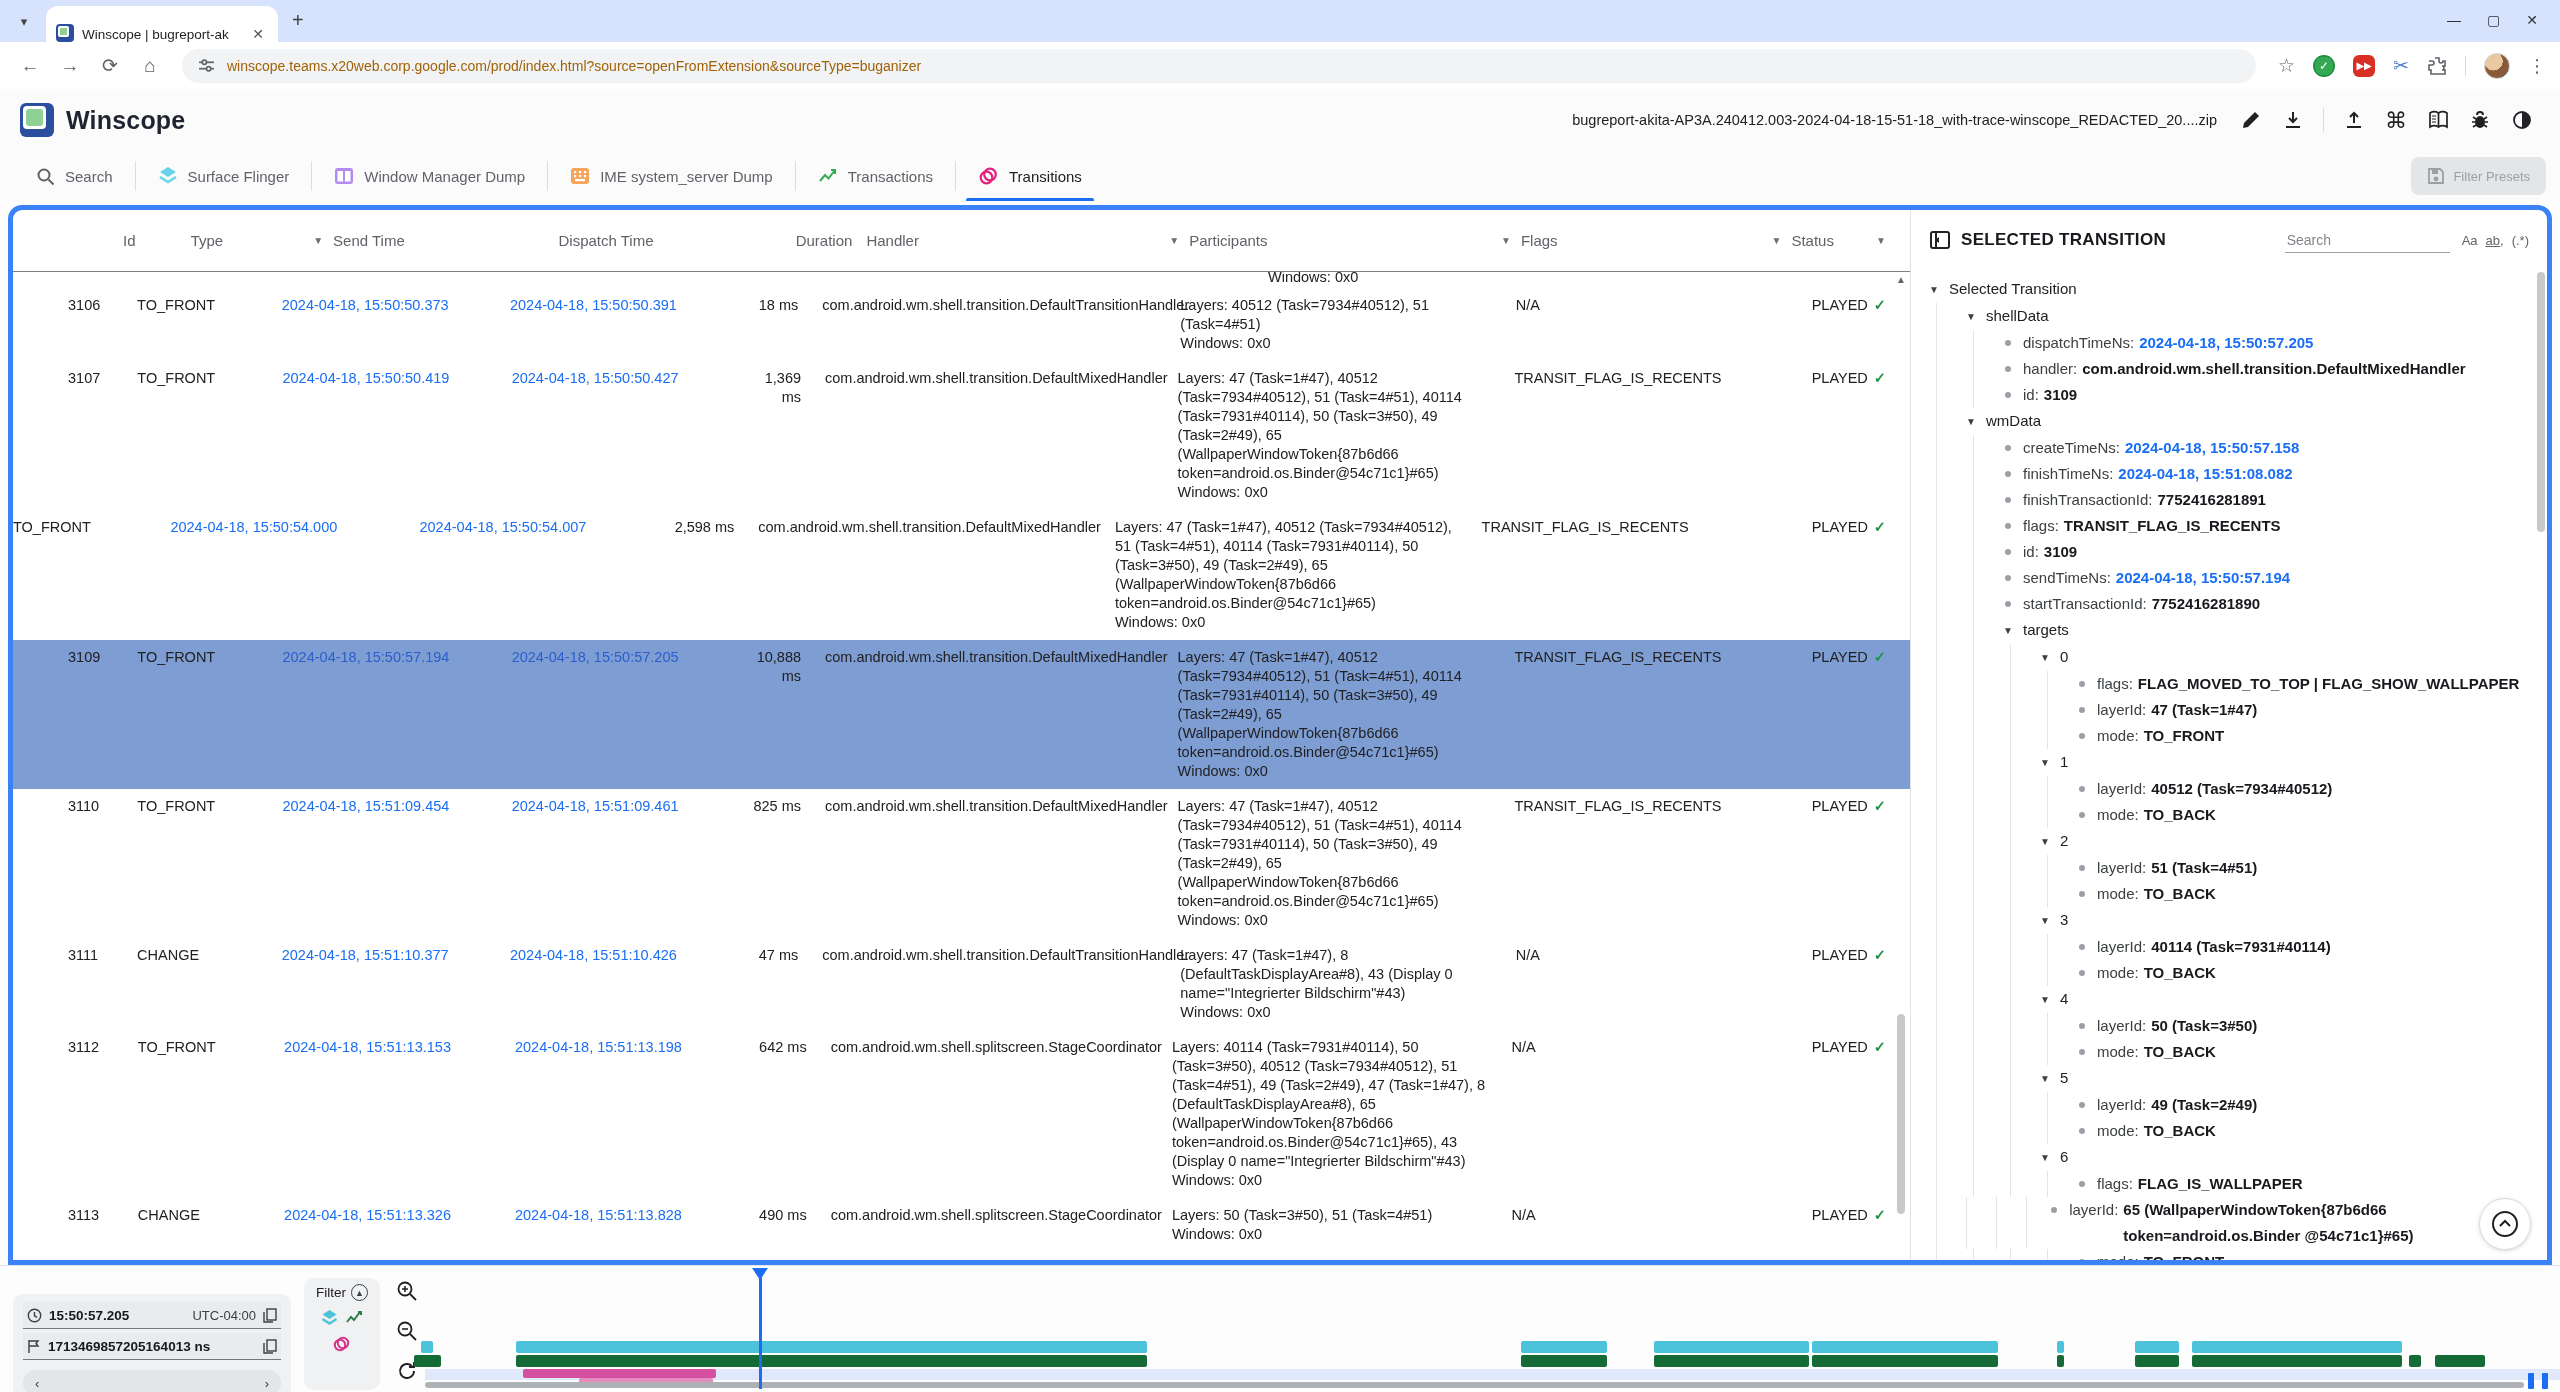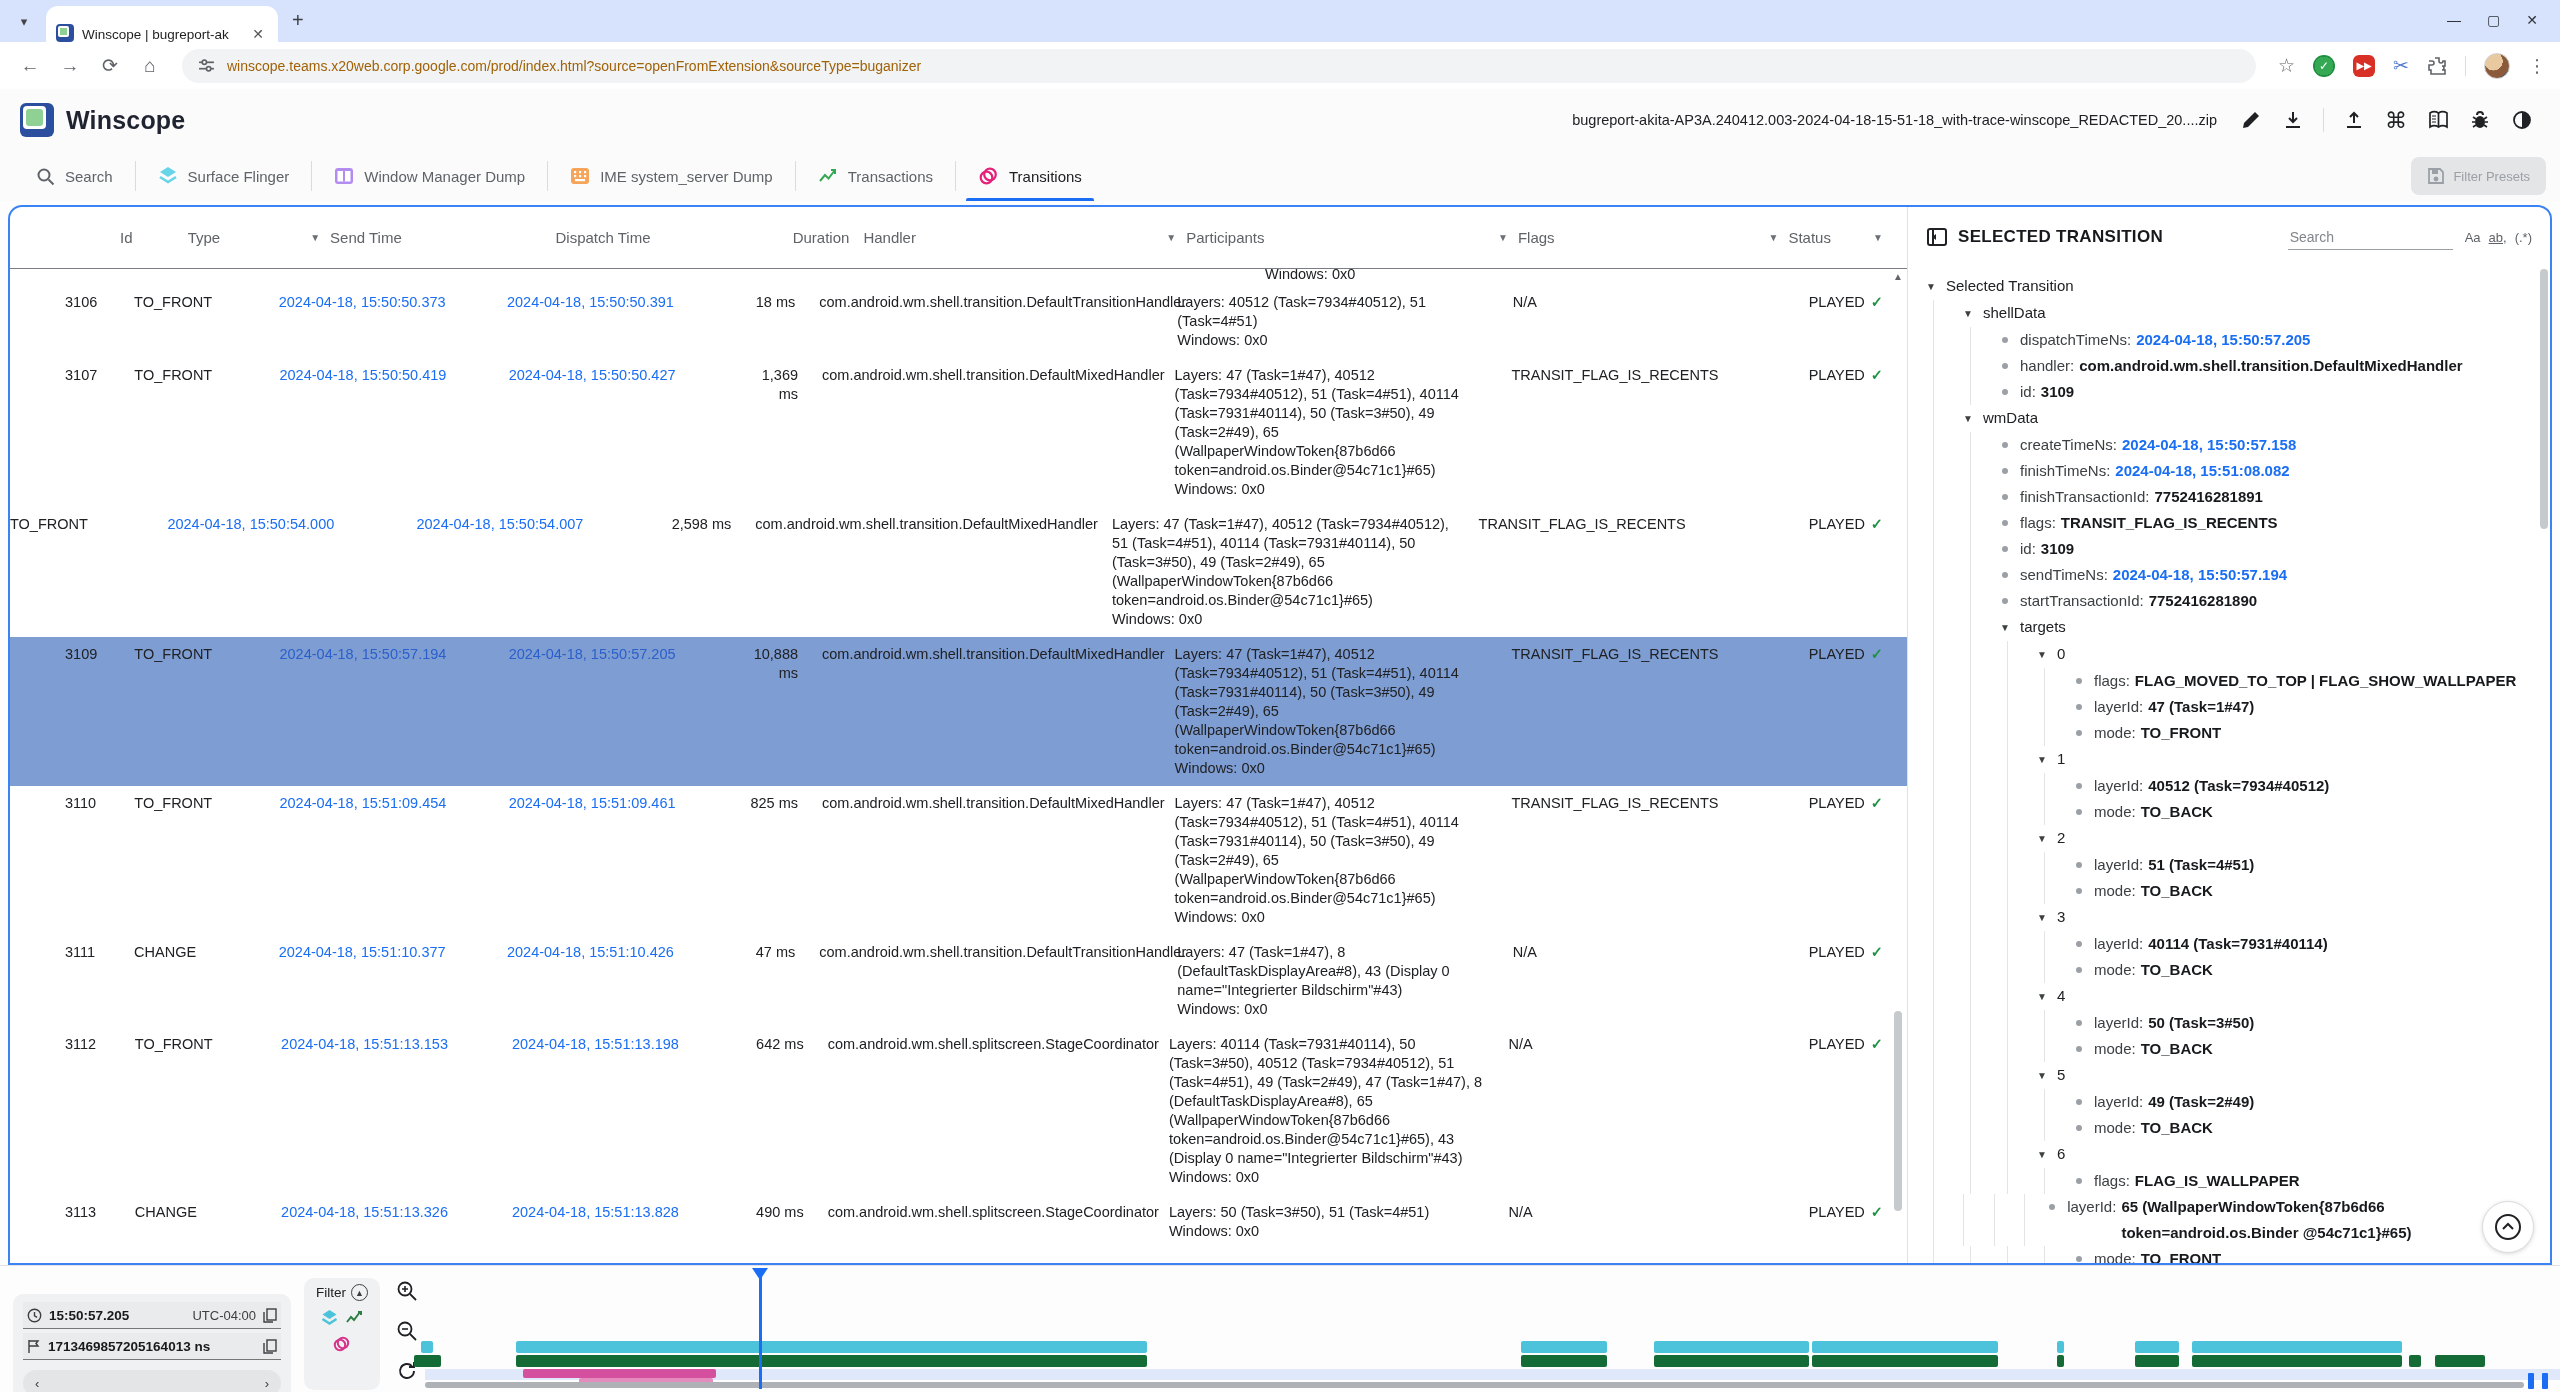--- a/index.html
+++ b/index.html
@@ -38,21 +38,21 @@
 
   
   .viewtabs { position:absolute; left:0; top:151px; width:2560px; height:50px; background:#fbfbfc; display:flex; align-items:center; padding:0 14px; }
   .vtab { display:flex; align-items:center; gap:10px; padding:0 22px; height:50px; font-size:15px; color:#5f6368; position:relative; }
   .vtab.active { color:#202124; }
   .vtab.active::after { content:""; position:absolute; left:10px; right:10px; bottom:0; height:3px; background:#1b6ef3; border-radius:2px 2px 0 0; }
   .vtab-sep { width:1px; height:30px; background:#dadce0; }
   .filter-presets { margin-left:auto; height:38px; background:#e4e5e7; border-radius:8px; display:flex; align-items:center; gap:8px; padding:0 16px; color:#9aa0a6; font-size:13px; }
 
   
-  .main { position:absolute; left:8px; top:205px; width:2544px; height:1060px; background:#fff; border:2px solid #3b82f6; border-radius:14px 14px 0 0; display:flex; overflow:hidden; }
+  .main { position:absolute; left:8px; top:205px; width:2544px; height:1060px; background:#fff; border:5px solid #3b82f6; border-radius:14px 14px 0 0; display:flex; overflow:hidden; }
   .table-area { width:1897px; position:relative; overflow:hidden; }
   .thead { display:flex; align-items:center; height:62px; padding-left:55px; border-bottom:1.5px solid #7b7f85; color:#5f6368; font-size:15px; }
   .th { display:flex; align-items:center; }
   .th .arr { margin-left:auto; color:#6b7076; font-size:10px; padding-right:10px; }
   .trow { display:flex; padding:8px 0; font-size:14.5px; line-height:19px; }
   .trow.selected { background:#7e9dd2; }
   .cell { padding-right:10px; }
   .c-id { width:75px; padding-left:55px; width:130px; }
   .c-type { width:158px; }
   .c-send { width:250px; }

